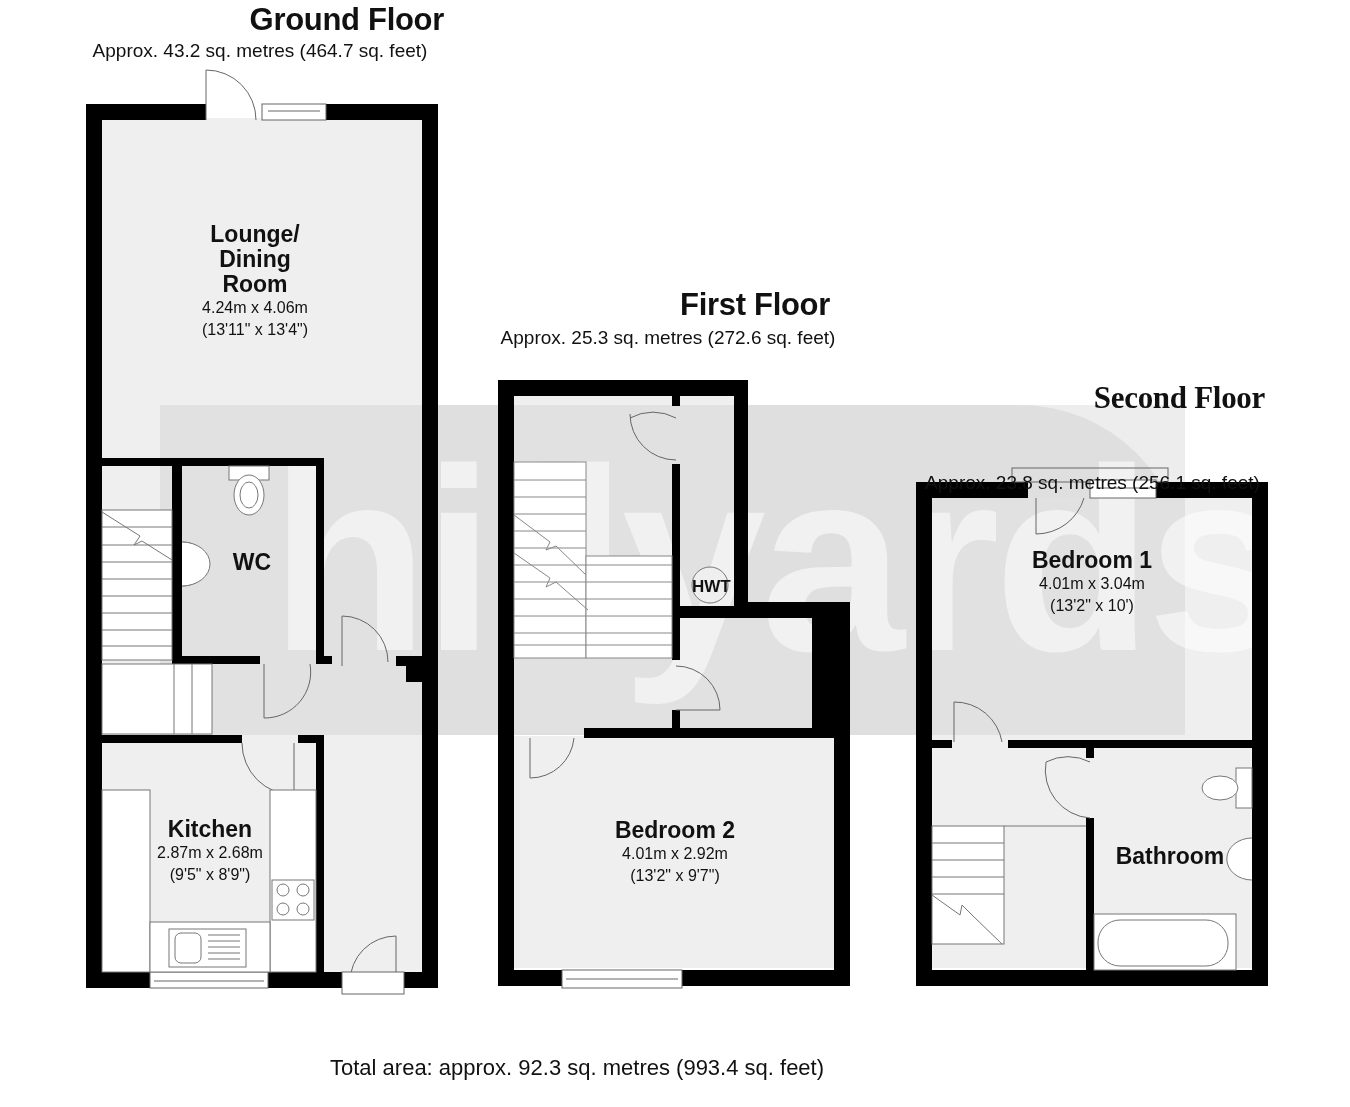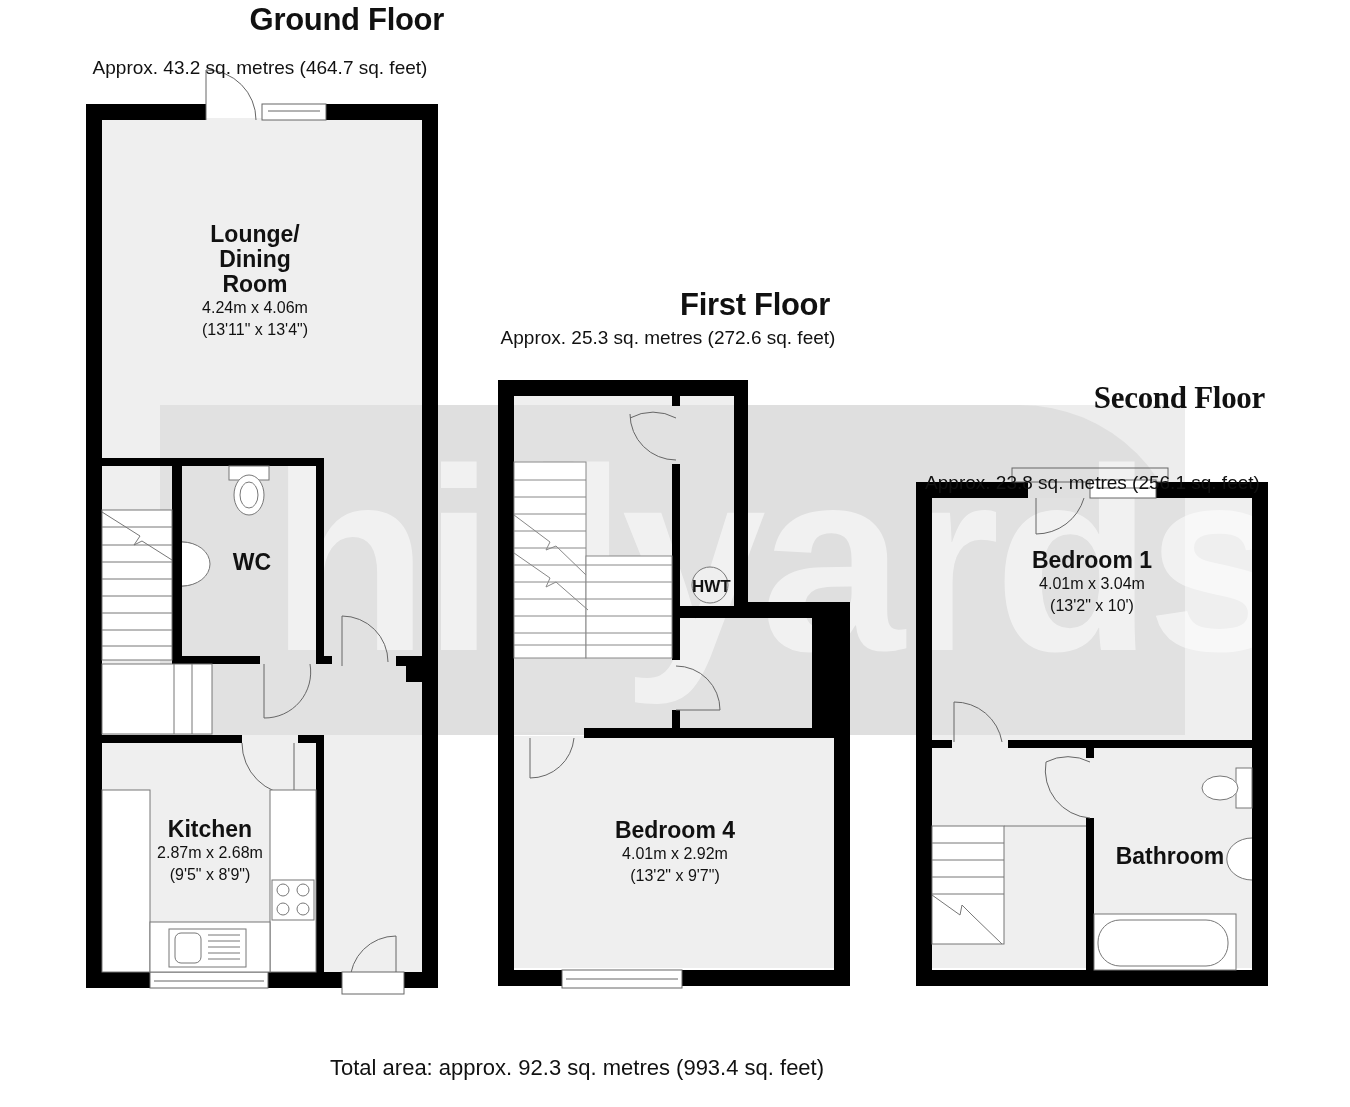--- a/index.html
+++ b/index.html
@@ -189,21 +189,21 @@
     <polyline points="932,895 960,915 962,905 972,915 1002,944" fill="none"></polyline>
     <rect x="1094" y="914" width="142" height="56"></rect>
     <rect x="1098" y="920" width="130" height="46" rx="22"></rect>
     <rect x="1236" y="768" width="16" height="40"></rect>
     <ellipse cx="1220" cy="788" rx="18" ry="12"></ellipse>
     <path d="M1252 838 a24 20 0 0 0 0 42"></path>
   </g>
 </svg>
 
 <div class="abs title" style="left:84px; top:2px; width:360px;">Ground Floor</div>
-<div class="abs sub" style="left:70px; top:57px; width:380px;">Approx. 43.2 sq. metres (464.7 sq. feet)</div>
+<div class="abs sub" style="left:70px; top:40px; width:380px;">Approx. 43.2 sq. metres (464.7 sq. feet)</div>
 
 <div class="room" style="left:160px; top:222px; width:190px;">
   <span class="name">Lounge/</span>
   <span class="name">Dining</span>
   <span class="name">Room</span>
   <span class="dim">4.24m x 4.06m</span>
   <span class="dim">(13'11" x 13'4")</span>
 </div>
 
 <div class="room" style="left:212px; top:550px; width:80px;">
@@ -215,21 +215,21 @@
   <span class="dim">2.87m x 2.68m</span>
   <span class="dim">(9'5" x 8'9")</span>
 </div>
 
 <div class="abs title" style="left:490px; top:287px; width:340px;">First Floor</div>
 <div class="abs sub" style="left:478px; top:327px; width:380px;">Approx. 25.3 sq. metres (272.6 sq. feet)</div>
 
 <div class="abs" style="left:692px; top:577px; width:36px; font-size:17px; font-weight:bold; text-align:center;">HWT</div>
 
 <div class="room" style="left:575px; top:818px; width:200px;">
-  <span class="name">Bedroom 4</span>
+  <span class="name">Bedroom 2</span>
   <span class="dim">4.01m x 2.92m</span>
   <span class="dim">(13'2" x 9'7")</span>
 </div>
 
 <div class="abs title" style="left:920px; top:380px; width:345px;font-family:Liberation Serif, serif;">Second Floor</div>
 <div class="abs sub" style="left:900px; top:432px; width:385px;margin-top:40px;">Approx. 23.8 sq. metres (256.1 sq. feet)</div>
 
 <div class="room" style="left:992px; top:548px; width:200px;">
   <span class="name">Bedroom 1</span>
   <span class="dim">4.01m x 3.04m</span>

